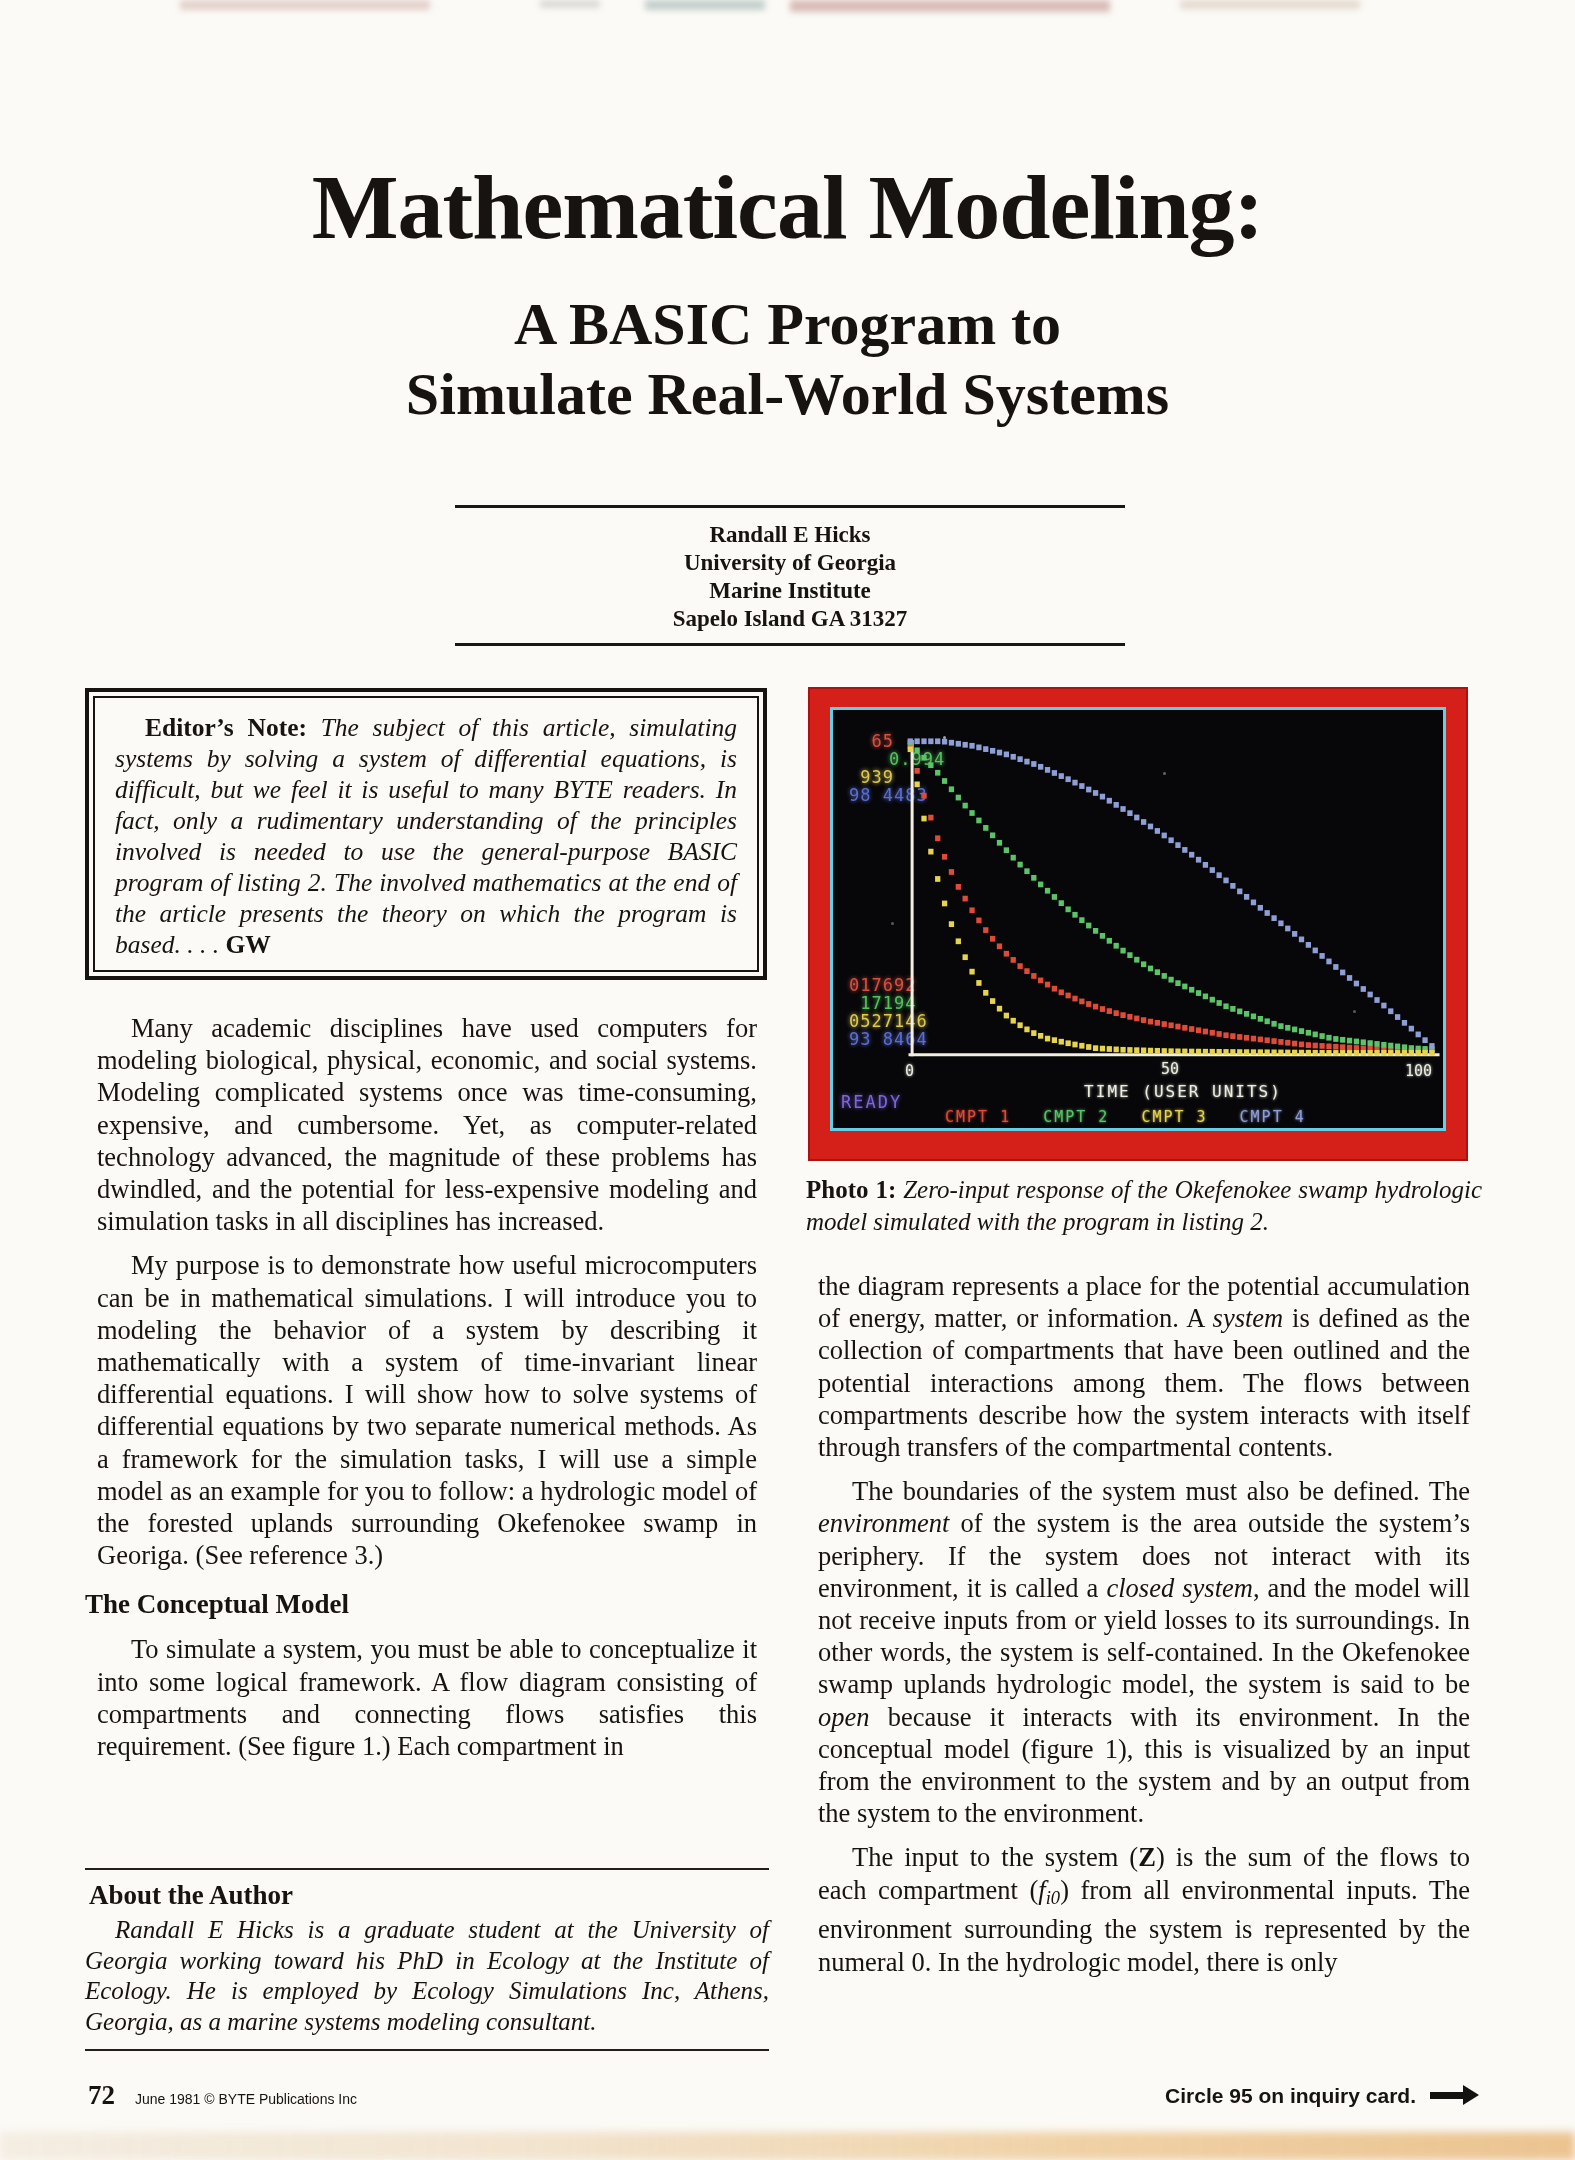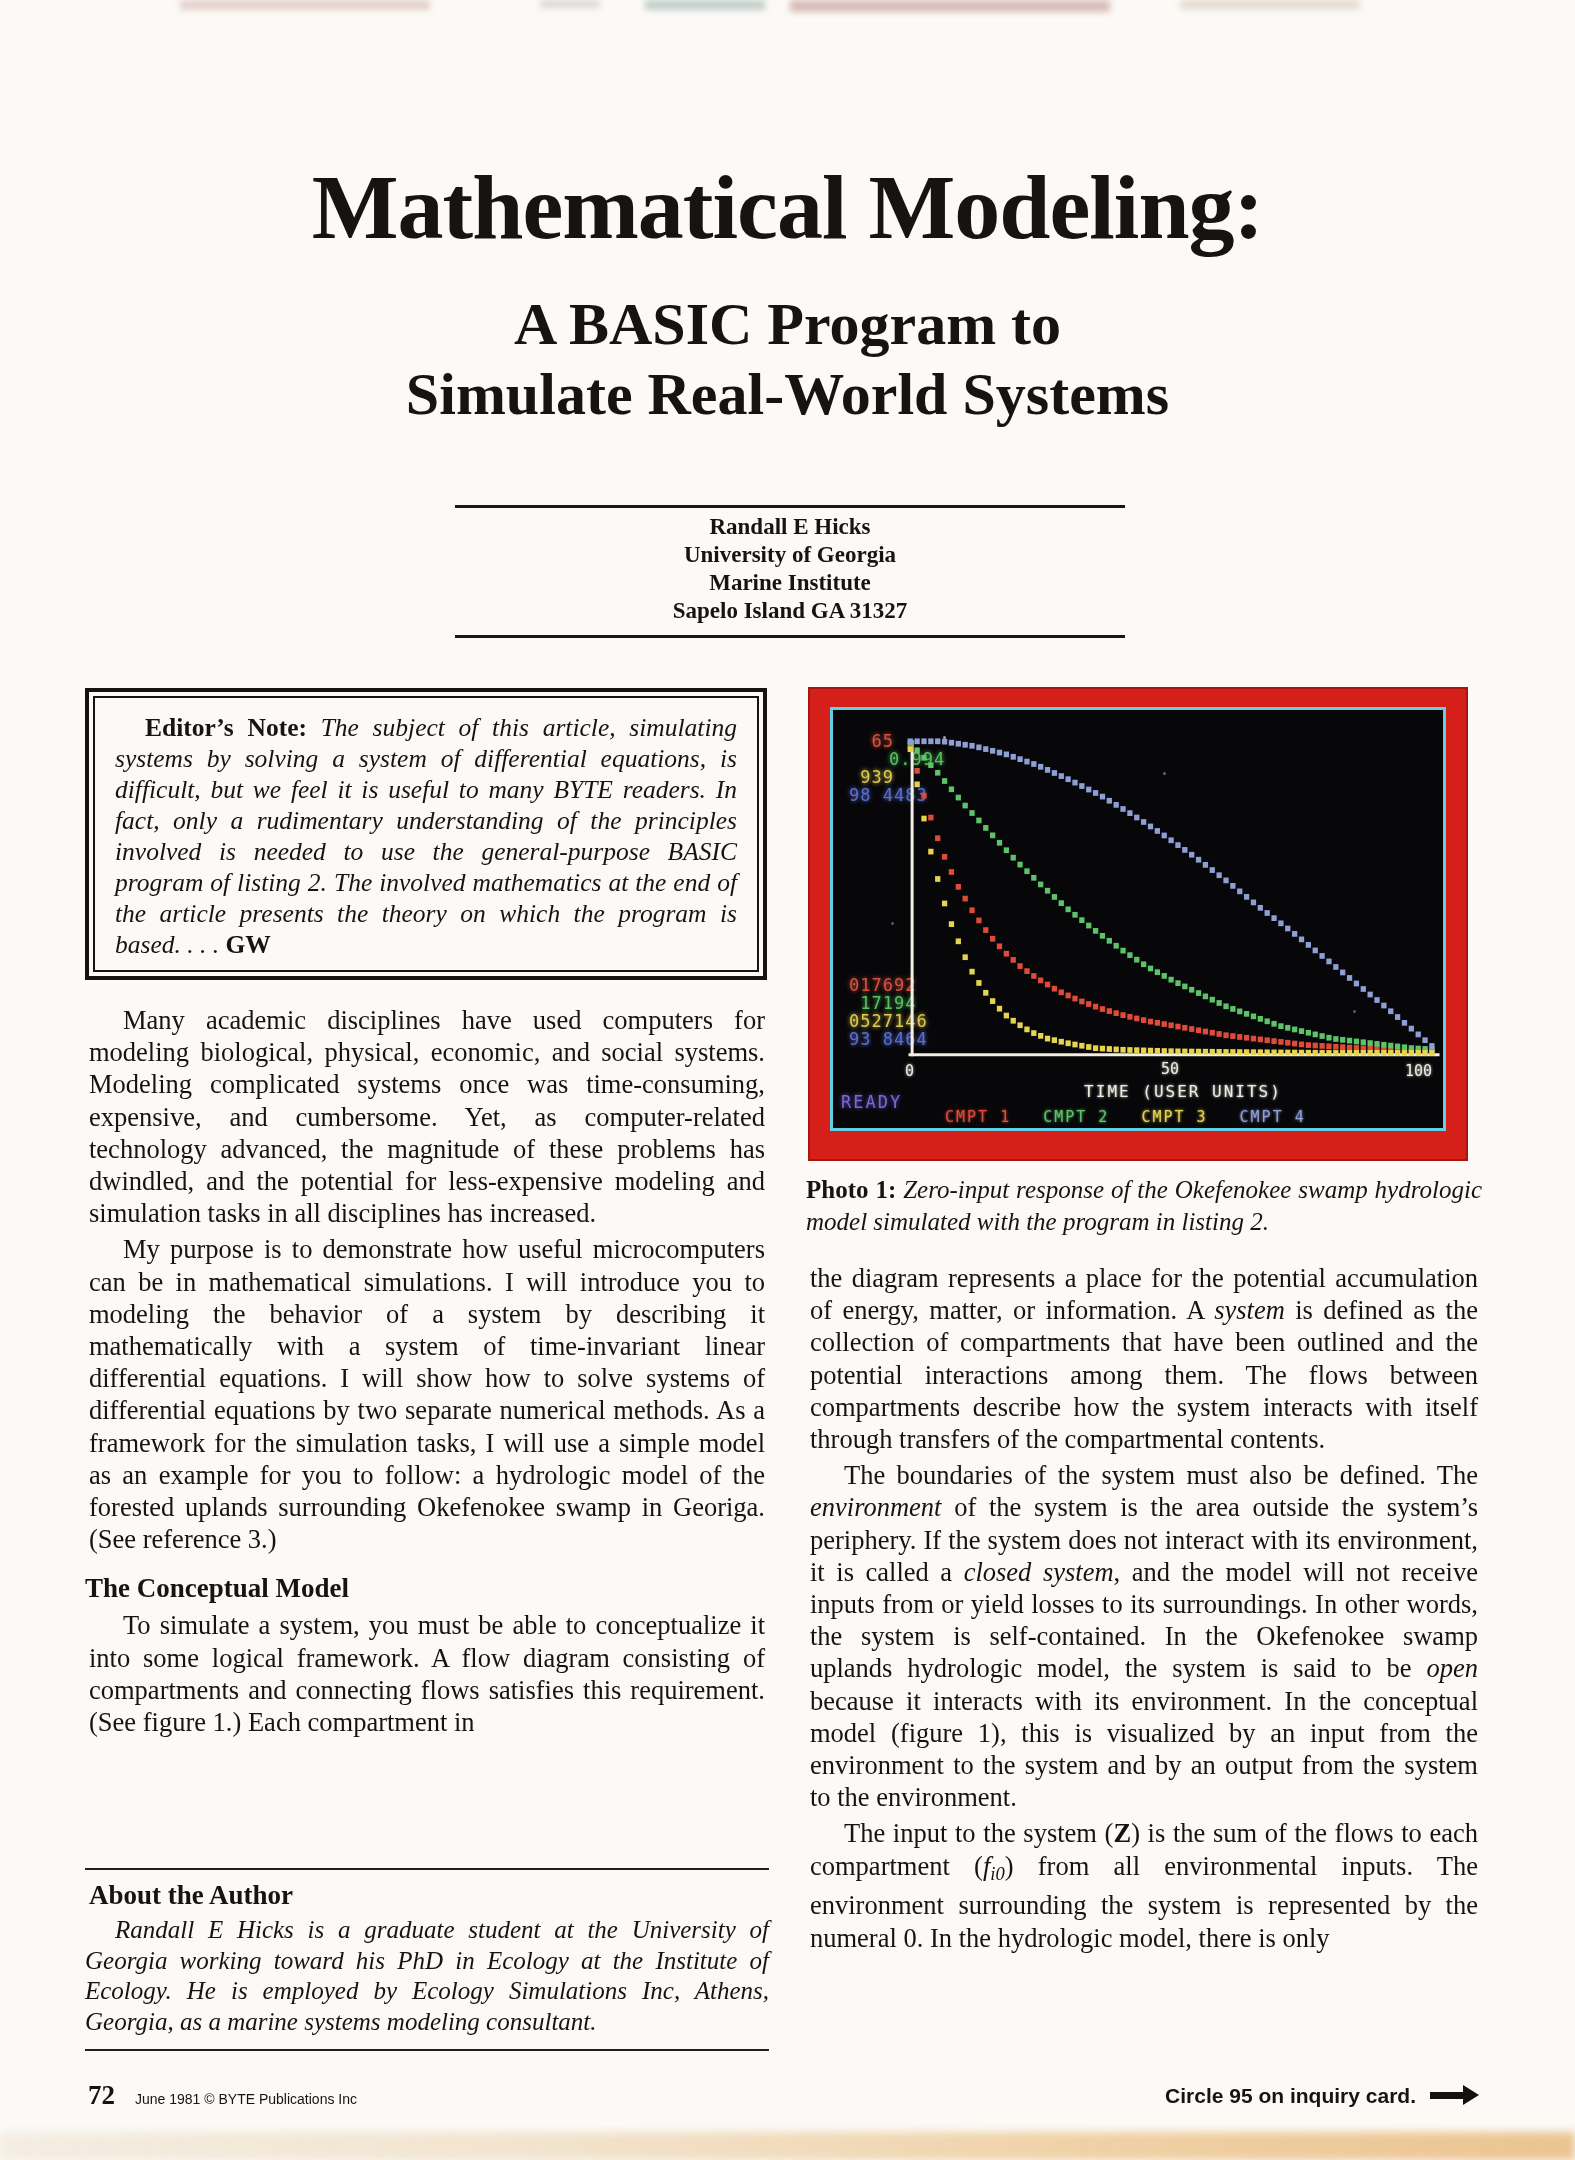--- a/index.html
+++ b/index.html
@@ -10,21 +10,21 @@
   .bleed-bottom{position:absolute;left:0;top:2132px;width:1575px;height:28px;
     background:linear-gradient(90deg,rgba(200,150,90,.12) 0%,rgba(215,160,85,.25) 35%,rgba(226,160,70,.45) 68%,rgba(222,150,60,.55) 100%);
     filter:blur(4px);}
   
   .t1{position:absolute;left:0;top:158px;width:1575px;text-align:center;
       font-size:92px;font-weight:700;letter-spacing:-1px;line-height:98px;}
   .t2{position:absolute;left:0;top:292px;width:1575px;text-align:center;font-size:60px;font-weight:700;line-height:64px;}
   .t3{position:absolute;left:0;top:362px;width:1575px;text-align:center;font-size:60px;font-weight:700;line-height:64px;}
   
   .authorblock{position:absolute;left:455px;top:505px;width:670px;text-align:center;
-    border-top:3px solid #1a1612;border-bottom:3px solid #1a1612;padding:5px 0 10px 0;}
+    border-top:3px solid #1a1612;border-bottom:3px solid #1a1612;padding:13px 0 10px 0;}
   .authorblock div{font-size:23px;font-weight:700;line-height:28px;}
   
   .editor-box{position:absolute;left:85px;top:688px;width:682px;height:292px;box-sizing:border-box;
     border:4px solid #161310;outline:2px solid #161310;outline-offset:-10px;background:#fbfaf6;}
   .editor-box p{margin:0;padding:20px 26px 0 26px;font-size:25.5px;line-height:31px;text-align:justify;text-indent:30px;}
   
   .r-n{font-style:normal}.r-i{font-style:italic}.r-b{font-weight:700;font-style:normal}
   .r-sub{font-style:italic;font-size:.7em;vertical-align:-0.25em}
   
   .photo{position:absolute;left:808px;top:687px;width:660px;height:474px;background:#d42019;
@@ -47,21 +47,21 @@
           font-family:"DejaVu Sans Mono",monospace;font-size:16px;letter-spacing:2px;text-shadow:0 0 3px #cfd8c8;}
   .legend{position:absolute;left:112px;top:398px;display:flex;gap:32px;}
   .legend span{font-family:"DejaVu Sans Mono",monospace;font-size:15px;letter-spacing:2px;
                text-shadow:0 0 3px currentColor;filter:blur(.3px);white-space:pre;}
   .noise{position:absolute;width:3px;height:3px;border-radius:50%;background:#cdd6e6;opacity:.75;}
   
   .caption{position:absolute;left:806px;top:1174px;width:676px;font-size:25px;line-height:32px;text-align:justify;}
   
   .leftcol{position:absolute;left:85px;top:1000px;width:684px;}
   .rightcol{position:absolute;left:806px;top:1258px;width:676px;}
-  .col p{margin:4px;font-size:26.5px;line-height:32.2px;text-align:justify;}
+  .col p{margin:12px;font-size:26.5px;line-height:32.2px;text-align:justify;}
   .col p.ind{text-indent:34px;}
   .col h3{margin:16px 0 2px 0;font-size:27px;line-height:34px;font-weight:700;}
   
   .about{position:absolute;left:85px;top:1868px;width:684px;border-top:2px solid #241f1a;
          border-bottom:2px solid #241f1a;padding:8px 0 12px 0;}
   .about h4{margin:2px 0 4px 4px;font-size:27px;font-weight:700;}
   .about p{margin:0;font-size:25px;line-height:30.5px;font-style:italic;text-align:justify;text-indent:30px;}
   
   .footer{position:absolute;left:88px;top:2080px;width:1392px;display:flex;justify-content:space-between;align-items:center;}
   .f-left{display:flex;align-items:baseline;gap:20px;}

